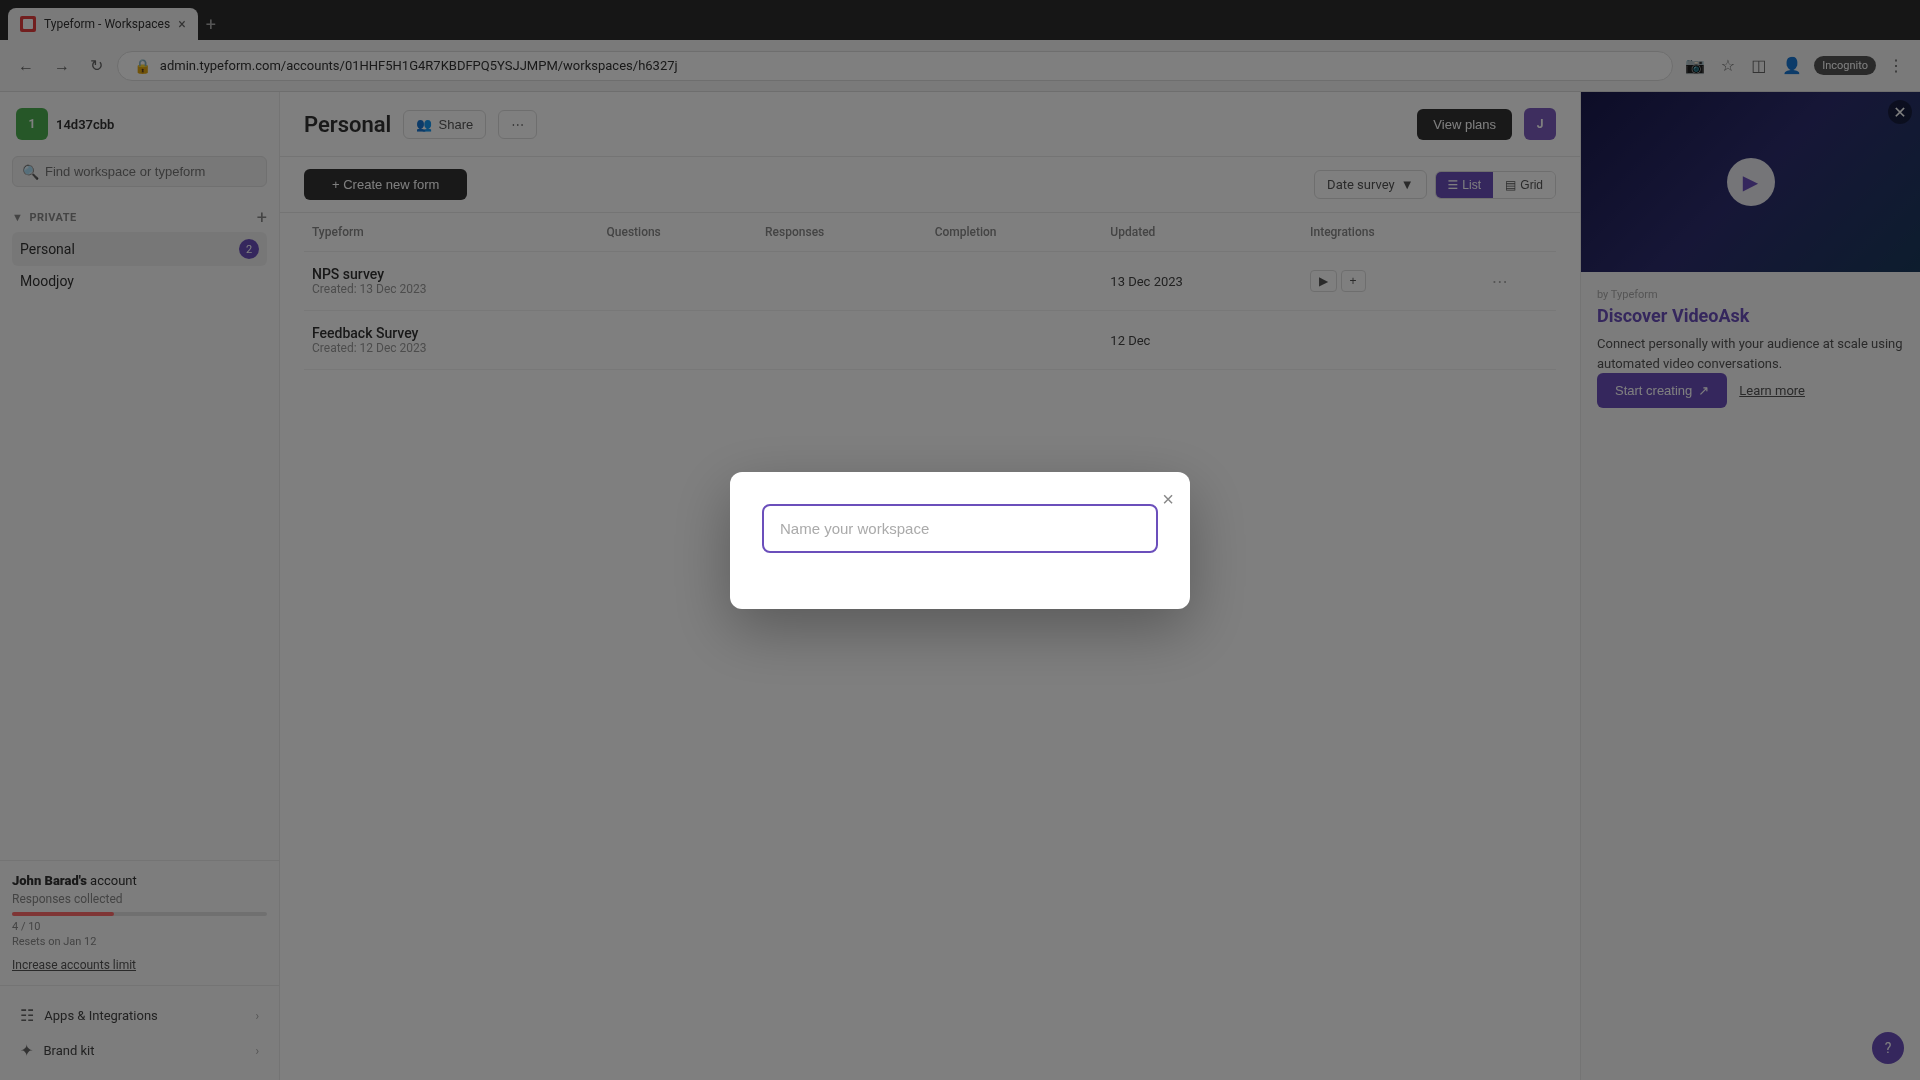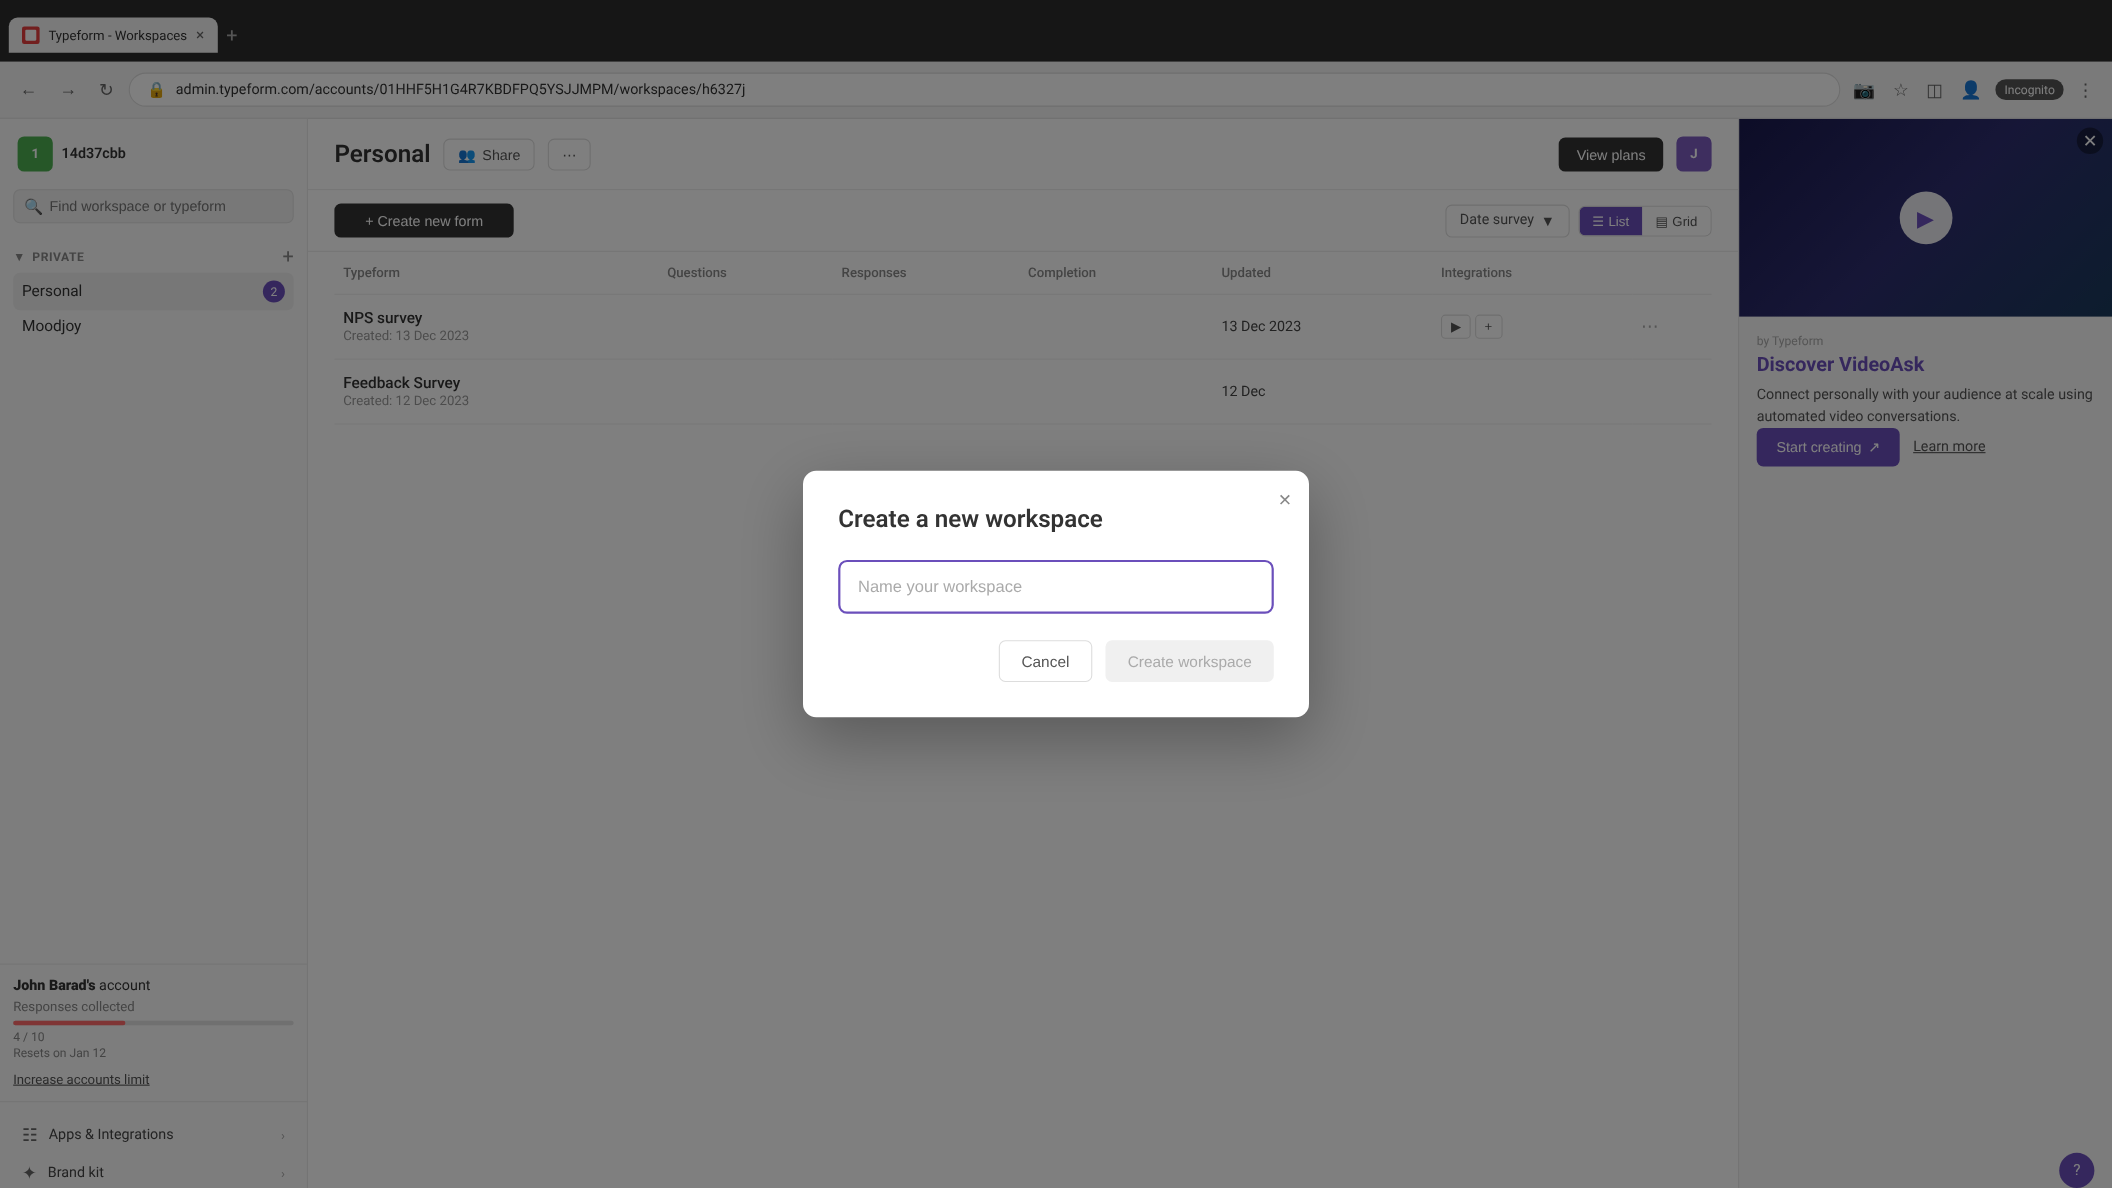--- a/index.html
+++ b/index.html
@@ -1,20 +1,20 @@
 <!DOCTYPE html>
 <html><head>
   <meta charset="utf-8">
   <style>
     * { box-sizing: border-box; margin: 0; padding: 0; }
     body { font-family: -apple-system, BlinkMacSystemFont, 'Segoe UI', Roboto, sans-serif; background: #f5f5f5; width: 1920px; height: 1080px; overflow: hidden; }
 
     
     .browser-chrome { background: #3c3c3c; width: 100%; }
-    .browser-tabs { background: #2d2d2d; display: flex; align-items: center; padding: 8px 8px 0; height: 56px; gap: 4px; }
+    .browser-tabs { background: #2d2d2d; display: flex; align-items: center; padding: 8px 8px 0; height: 40px; gap: 4px; }
     .tab { background: #3c3c3c; border-radius: 8px 8px 0 0; display: flex; align-items: center; padding: 0 12px; height: 32px; gap: 8px; min-width: 180px; }
     .tab.active { background: #f5f5f5; }
     .tab-favicon { width: 16px; height: 16px; background: #e53e3e; border-radius: 2px; flex-shrink: 0; display: flex; align-items: center; justify-content: center; }
     .tab-favicon-inner { width: 10px; height: 10px; background: white; border-radius: 1px; }
     .tab-title { font-size: 12px; color: #333; flex: 1; white-space: nowrap; overflow: hidden; text-overflow: ellipsis; }
     .tab-close { color: #666; font-size: 14px; cursor: pointer; }
     .tab-new { color: #aaa; font-size: 18px; cursor: pointer; margin-left: 4px; }
     .browser-toolbar { background: #f5f5f5; display: flex; align-items: center; padding: 8px 12px; gap: 8px; height: 52px; border-bottom: 1px solid #ddd; }
     .nav-btn { background: none; border: none; color: #666; font-size: 16px; cursor: pointer; padding: 4px 6px; border-radius: 4px; }
     .address-bar { flex: 1; background: white; border: 1px solid #ddd; border-radius: 20px; padding: 6px 16px; font-size: 13px; color: #333; display: flex; align-items: center; gap: 8px; }
@@ -314,20 +314,15 @@
       </div>
     </div>
   </div>
 
   <div class="help-btn">?</div>
 </div>
 
 <div class="modal-overlay">
   <div class="modal">
     <button class="modal-close">×</button>
-    <div class="modal-title">Create a new workspace</div>
     <input class="modal-input" type="text" placeholder="Name your workspace" style="">
-    <div class="modal-actions">
-      <button class="modal-cancel-btn">Cancel</button>
-      <button class="modal-create-btn">Create workspace</button>
-    </div>
   </div>
 </div>
 
 </body></html>

